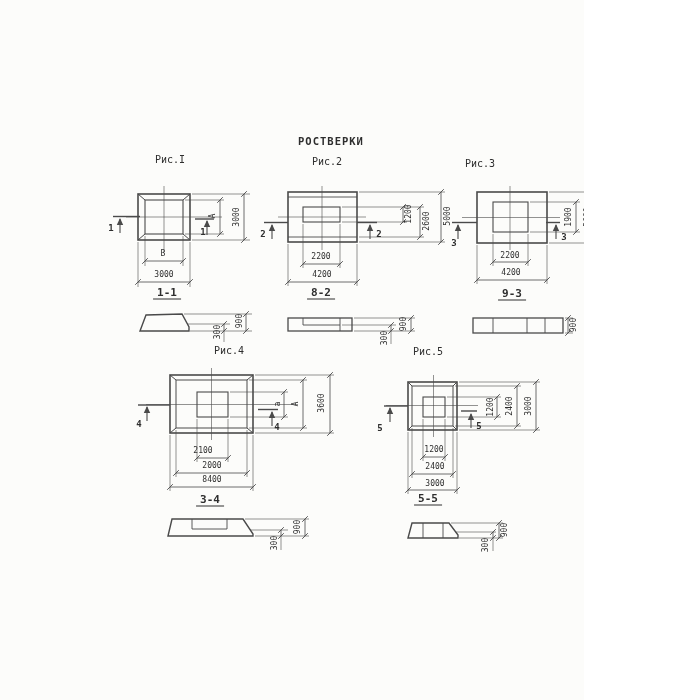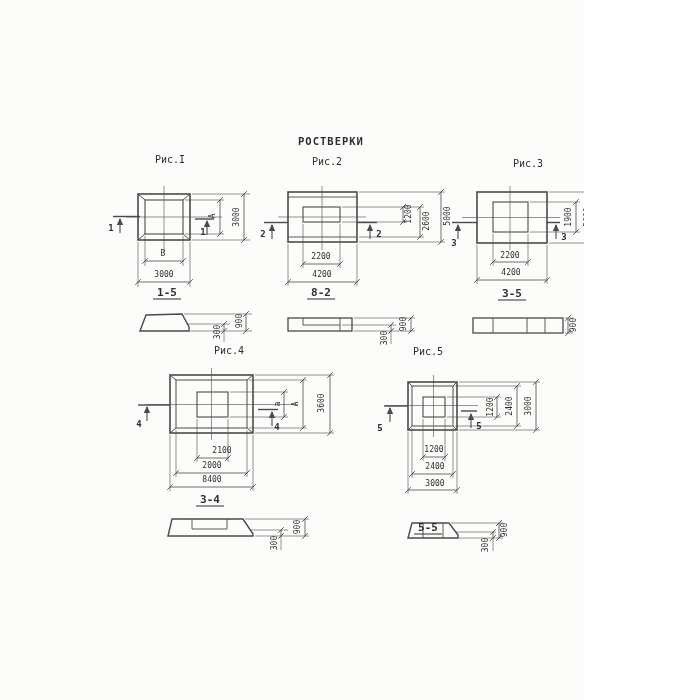--- a/index.html
+++ b/index.html
@@ -270,70 +270,70 @@
       <line x1="390" y1="408" x2="390" y2="422" stroke="#4a4a4a" stroke-width="1.1"></line>
       <polygon points="386.8,414 393.2,414 390,407" fill="#4a4a4a"></polygon>
       <line x1="471" y1="414" x2="471" y2="428" stroke="#4a4a4a" stroke-width="1.1"></line>
       <polygon points="467.8,420 474.2,420 471,413" fill="#4a4a4a"></polygon>
     </svg>
 
   <span class="lbl title-lbl" style="left:331px;top:141px">РОСТВЕРКИ</span>
 
   <span class="lbl cap" style="left:170px;top:160px">Рис.I</span>
   <span class="lbl cap" style="left:327px;top:162px">Рис.2</span>
-  <span class="lbl cap" style="left:528px;top:164px">Рис.3</span>
+  <span class="lbl cap" style="left:480px;top:164px">Рис.3</span>
   <span class="lbl cap" style="left:229px;top:351px">Рис.4</span>
   <span class="lbl cap" style="left:428px;top:352px">Рис.5</span>
 
   <span class="lbl" style="left:163px;top:254px">В</span>
   <span class="lbl" style="left:164px;top:275px">3000</span>
   <span class="lbl v" style="left:213px;top:216px">А</span>
   <span class="lbl v" style="left:237px;top:217px">3000</span>
   <span class="lbl mk" style="left:111px;top:228px">1</span>
   <span class="lbl mk" style="left:203px;top:232px">1</span>
-  <span class="lbl sec" style="left:167px;top:293px">1-5</span>
+  <span class="lbl sec" style="left:167px;top:293px">1-1</span>
   <span class="lbl v" style="left:240px;top:321px">900</span>
   <span class="lbl v" style="left:218px;top:332px">300</span>
 
   <span class="lbl" style="left:321px;top:257px">2200</span>
   <span class="lbl" style="left:322px;top:275px">4200</span>
   <span class="lbl v" style="left:409px;top:214px">1200</span>
   <span class="lbl v" style="left:427px;top:221px">2600</span>
   <span class="lbl v" style="left:448px;top:216px">5000</span>
   <span class="lbl mk" style="left:263px;top:234px">2</span>
   <span class="lbl mk" style="left:379px;top:234px">2</span>
   <span class="lbl sec" style="left:321px;top:293px">8-2</span>
   <span class="lbl v" style="left:404px;top:324px">900</span>
   <span class="lbl v" style="left:385px;top:338px">300</span>
 
   <span class="lbl" style="left:510px;top:256px">2200</span>
   <span class="lbl" style="left:511px;top:273px">4200</span>
   <span class="lbl v" style="left:569px;top:217px">1900</span>
   <span class="lbl v" style="left:588px;top:217px">3000</span>
   <span class="lbl mk" style="left:454px;top:243px">3</span>
   <span class="lbl mk" style="left:564px;top:237px">3</span>
-  <span class="lbl sec" style="left:512px;top:294px">3-5</span>
+  <span class="lbl sec" style="left:512px;top:294px">9-3</span>
   <span class="lbl v" style="left:574px;top:325px">900</span>
 
-  <span class="lbl" style="left:222px;top:451px">2100</span>
+  <span class="lbl" style="left:203px;top:451px">2100</span>
   <span class="lbl" style="left:212px;top:466px">2000</span>
   <span class="lbl" style="left:212px;top:480px">8400</span>
   <span class="lbl v" style="left:278px;top:404px">а</span>
   <span class="lbl v" style="left:296px;top:404px">А</span>
   <span class="lbl v" style="left:322px;top:403px">3600</span>
   <span class="lbl mk" style="left:139px;top:424px">4</span>
   <span class="lbl mk" style="left:277px;top:427px">4</span>
   <span class="lbl sec" style="left:210px;top:500px">3-4</span>
   <span class="lbl v" style="left:298px;top:527px">900</span>
   <span class="lbl v" style="left:275px;top:543px">300</span>
 
   <span class="lbl" style="left:434px;top:450px">1200</span>
   <span class="lbl" style="left:435px;top:467px">2400</span>
   <span class="lbl" style="left:435px;top:484px">3000</span>
   <span class="lbl v" style="left:491px;top:407px">1200</span>
   <span class="lbl v" style="left:510px;top:406px">2400</span>
   <span class="lbl v" style="left:529px;top:406px">3000</span>
   <span class="lbl mk" style="left:380px;top:428px">5</span>
   <span class="lbl mk" style="left:479px;top:426px">5</span>
-  <span class="lbl sec" style="left:428px;top:528px">5-5</span>
+  <span class="lbl sec" style="left:428px;top:499px">5-5</span>
   <span class="lbl v" style="left:505px;top:530px">900</span>
   <span class="lbl v" style="left:486px;top:545px">300</span>
 </div>
 
 </body></html>

